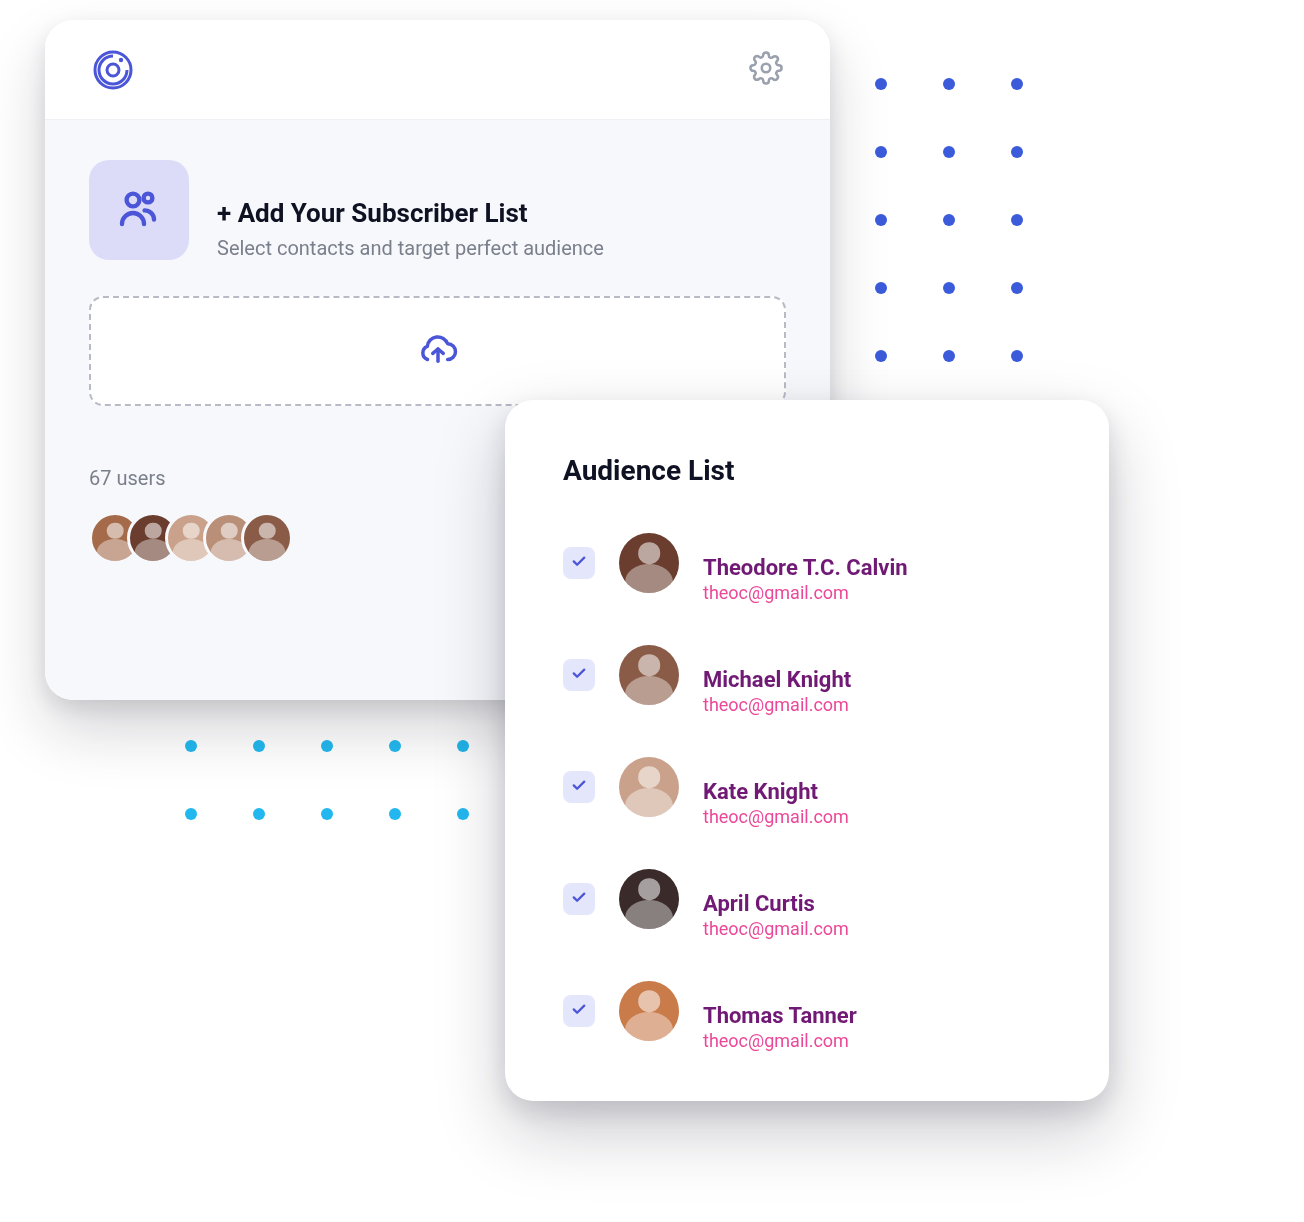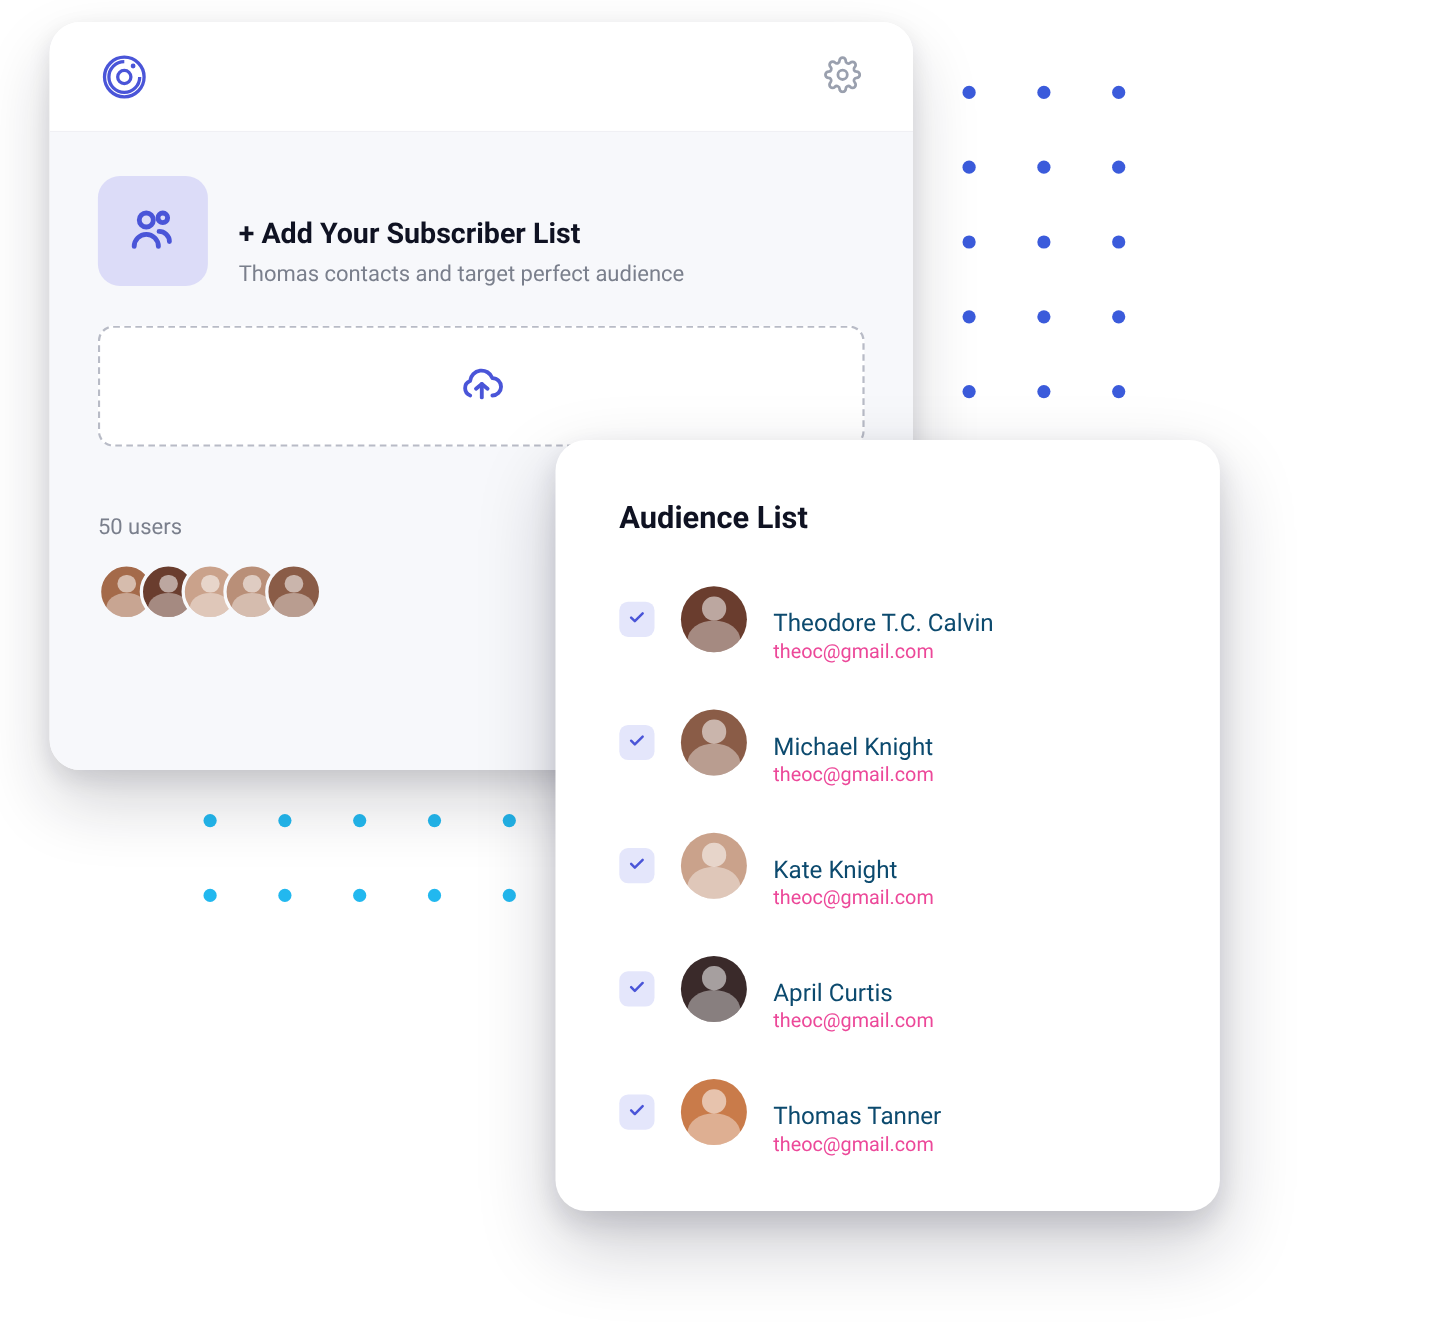--- a/index.html
+++ b/index.html
@@ -174,22 +174,22 @@
   .aud-avatar {
     width: 60px;
     height: 60px;
     border-radius: 50%;
     flex-shrink:0;
     display:flex; align-items:center; justify-content:center;
     overflow:hidden;
   }
   .aud-text .name {
     font-size: 22px;
-    font-weight: 400;
-    color: #0c4a6e;
+    font-weight: 700;
+    color: #701a75;
     margin-top: 32px;
   }
   .aud-text .email {
     font-size: 18px;
     color: #ec4899;
     margin-top: 2px;
   }
 
   
   .face {
@@ -280,36 +280,36 @@
           <svg width="48" height="48" viewBox="0 0 24 24" fill="none" stroke-width="2.2" stroke-linecap="round" stroke-linejoin="round">
             <circle cx="9" cy="8" r="3.2"></circle>
             <path d="M3.5 20c0-3 2.5-5.5 5.5-5.5s5.5 2.5 5.5 5.5"></path>
             <circle cx="16.5" cy="7" r="2.2"></circle>
             <path d="M14.8 13.2c2.4 0 4.7 1.9 4.7 4.6"></path>
           </svg>
         </span>
       </div>
       <div class="add-text">
         <h2>+ Add Your Subscriber List</h2>
-        <p>Thomas contacts and target perfect audience</p>
+        <p>Select contacts and target perfect audience</p>
       </div>
     </div>
 
     <div class="upload-box">
       <span>
         <svg width="42" height="42" viewBox="0 0 24 24" stroke-width="2" stroke-linecap="round" stroke-linejoin="round">
           <path d="M17.5 18a4.5 4.5 0 0 0 0-9 6 6 0 0 0-11.6 1.5A4 4 0 0 0 6 18"></path>
           <path d="M12 12v7"></path>
           <path d="M9 14.5 12 12l3 2.5"></path>
         </svg>
       </span>
     </div>
 
     <div class="list-summary">
-      <p>50 users</p>
+      <p>67 users</p>
       <div class="avatar-stack" id="avatar-stack">
           <div class="avatar" style="background: rgb(164, 106, 74);">
             <div class="face"></div>
           </div>
           <div class="avatar" style="background: rgb(106, 61, 46);">
             <div class="face"></div>
           </div>
           <div class="avatar" style="background: rgb(202, 162, 139);">
             <div class="face"></div>
           </div>

